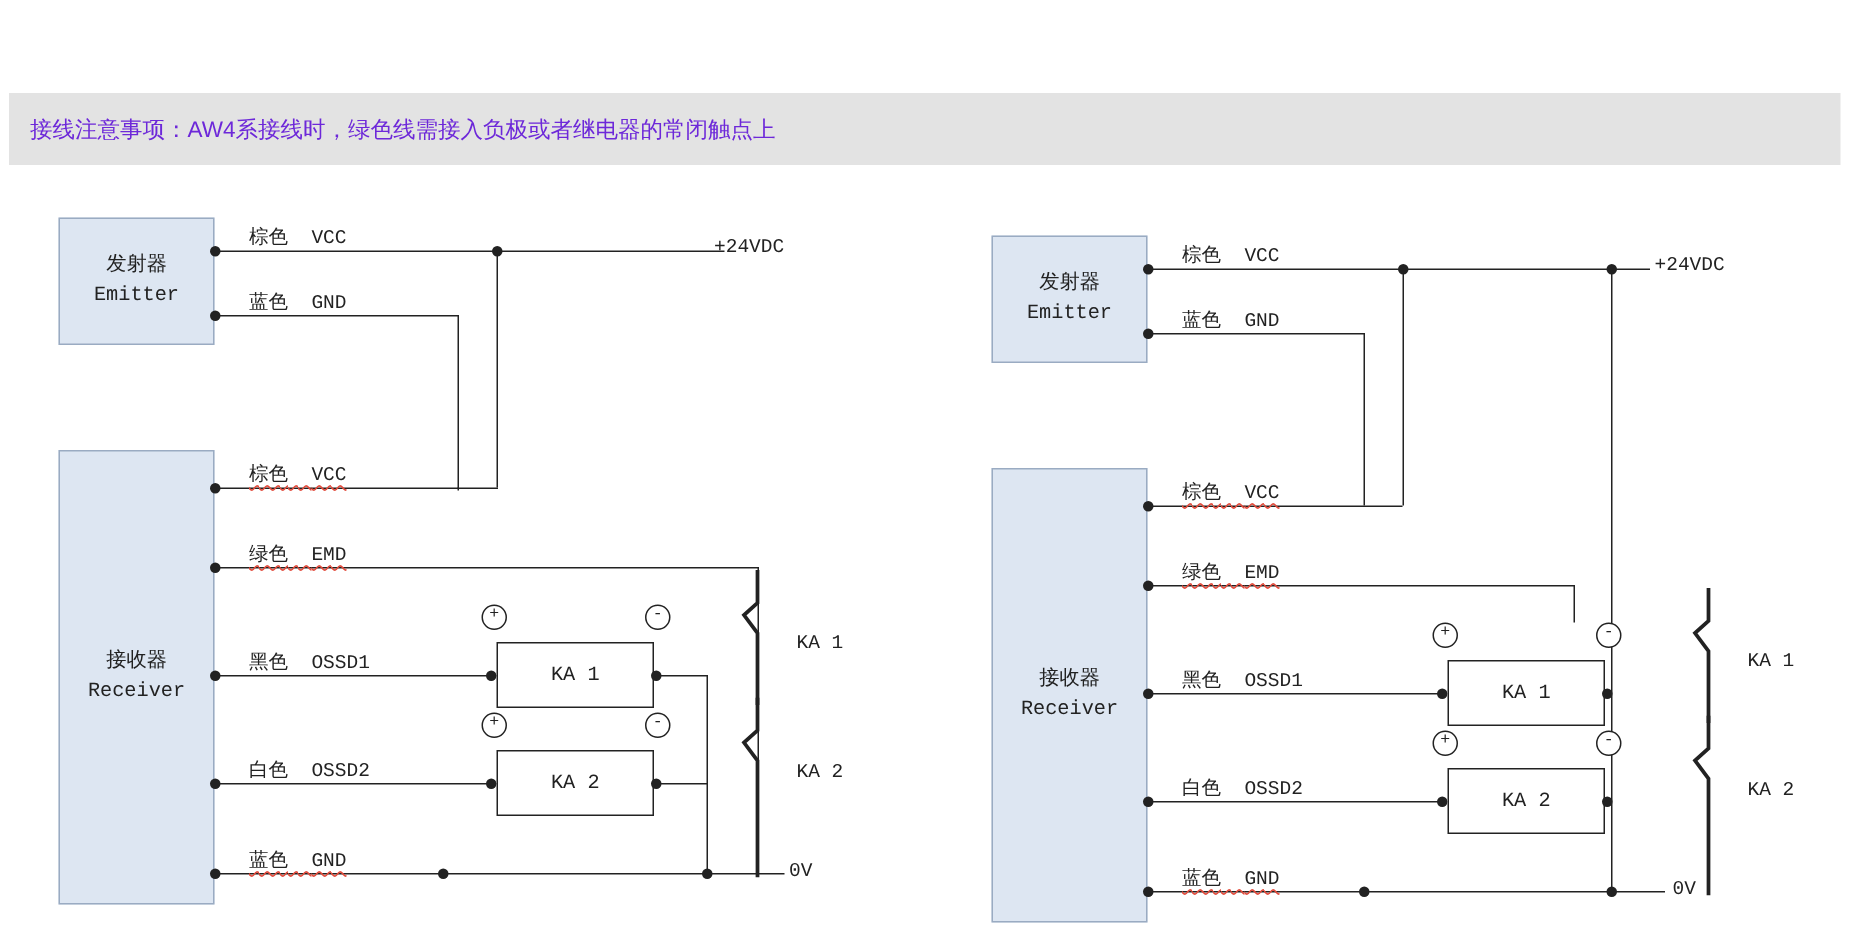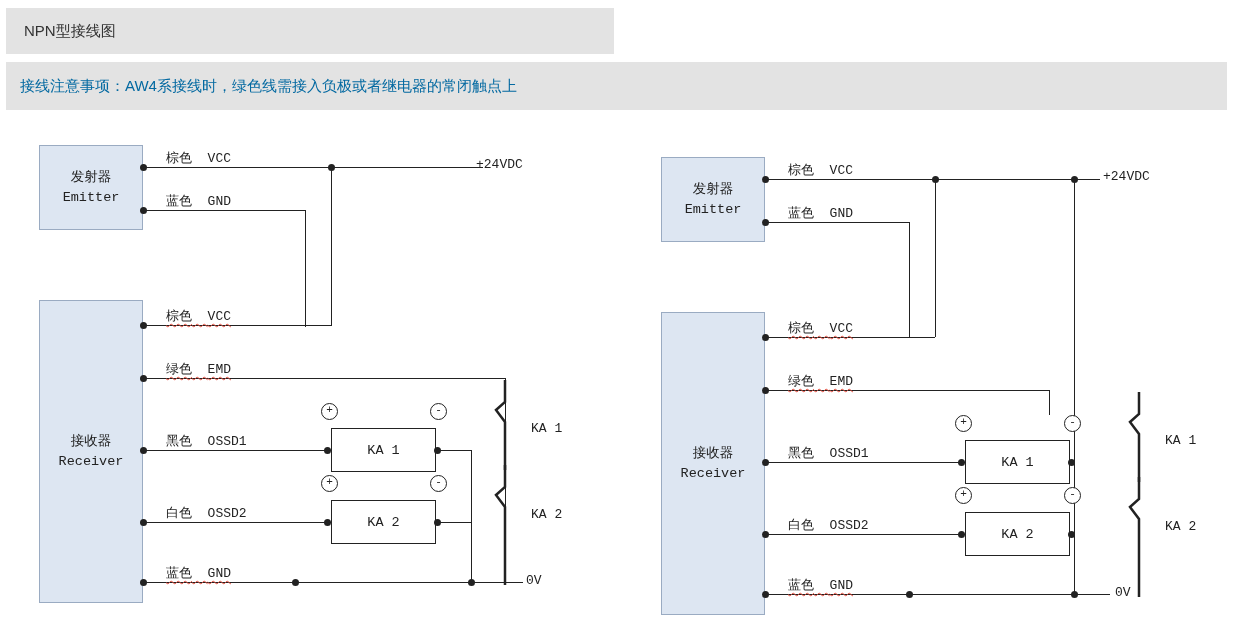--- a/index.html
+++ b/index.html
@@ -41,21 +41,21 @@
     left: 6px;
     top: 62px;
     width: 1221px;
     height: 48px;
     background: #e3e3e3;
     box-sizing: border-box;
     display: flex;
     align-items: center;
     padding-left: 14px;
     font-size: 15px;
-    color: #0369a1;
+    color: #6d28d9;
   }
 
   .diagram {
     position: absolute;
     top: 125px;
     width: 612px;
     height: 490px;
   }
   .diagram.npn { left: 6px; }
   .diagram.pnp { left: 628px; }
@@ -130,21 +130,20 @@
     text-align: center;
     background: #fff;
     color: #222;
   }
   .sw { position: absolute; }
 </style>
 </head>
 <body>
 
 <div class="header-row">
-  <div class="header-cell left">NPN型接线图</div>
 </div>
 
 <div class="note-bar">接线注意事项：AW4系接线时，绿色线需接入负极或者继电器的常闭触点上</div>
 
 <div class="diagram npn">
 
   <div class="box" style="left:33px; top:20px; width:104px; height:85px;">
     <span>发射器</span>
     <span>Emitter</span>
   </div>

